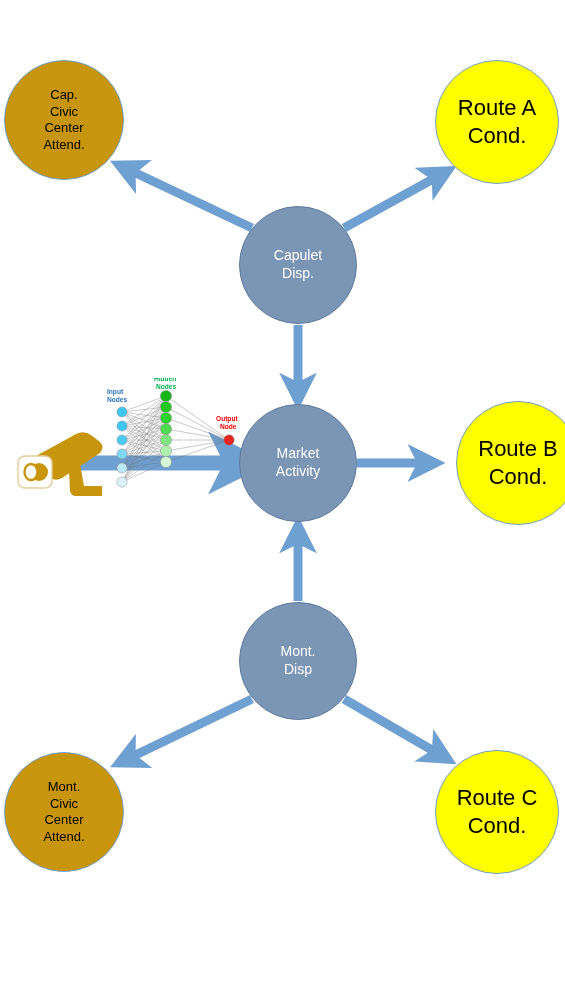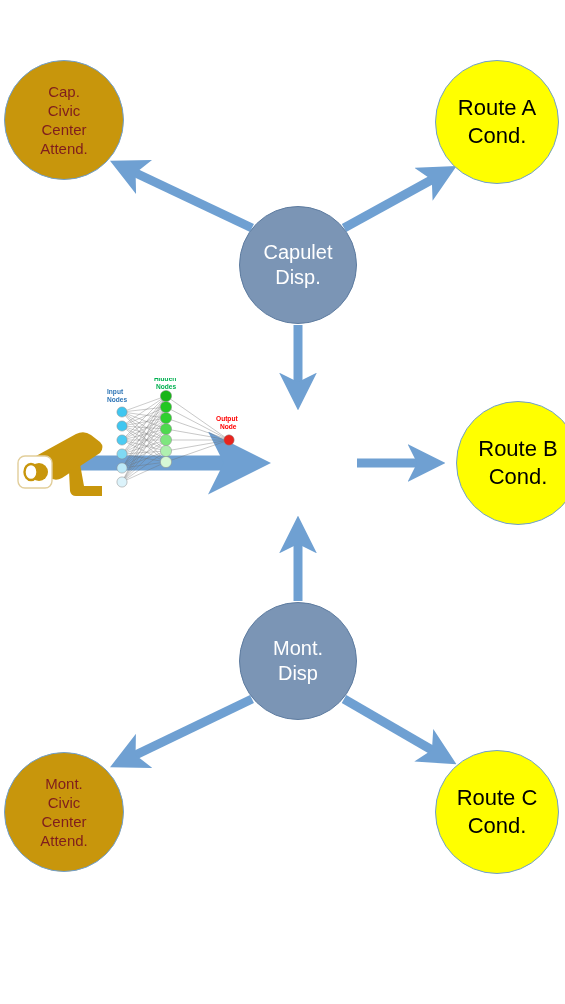--- a/index.html
+++ b/index.html
@@ -39,36 +39,36 @@
   }
   .node-label {
     display: block;
     white-space: pre-line;
     padding: 0 2px;
   }
   
   .node-gold {
     background: #C8960C;
     border: 1.3px solid #6F9FCF;
-    color: #7f1d1d;
-    font-size: 15px;
+    color: #000000;
+    font-size: 13px;
   }
   
   .node-yellow {
     background: #FFFF00;
     border: 1.3px solid #6F9FCF;
     color: #000000;
     font-size: 22px;
   }
   
   .node-steel {
     background: #7B95B5;
     border: 1.3px solid #5E7CA0;
     color: #FFFFFF;
-    font-size: 20px;
+    font-size: 14px;
   }
 
   
   #nn-inset {
     position: absolute;
     z-index: 2;
   }
   #camera-icon {
     position: absolute;
     z-index: 2;
@@ -177,20 +177,24 @@
   <div class="node node-yellow" style="left:435px; top:60px; width:124px; height:124px;">
     <span class="node-label">Route A
 Cond.</span>
   </div>
 
   <div class="node node-steel" style="left:239px; top:206px; width:118px; height:118px;">
     <span class="node-label">Capulet
 Disp.</span>
   </div>
 
+  <div class="node node-steel" style="left:239px; top:404px; width:118px; height:118px;">
+    <span class="node-label">Market
+Activity</span>
+  </div>
 
   <div class="node node-yellow" style="left:456px; top:401px; width:124px; height:124px;">
     <span class="node-label">Route B
 Cond.</span>
   </div>
 
   <div class="node node-steel" style="left:239px; top:602px; width:118px; height:118px;">
     <span class="node-label">Mont.
 Disp</span>
   </div>

